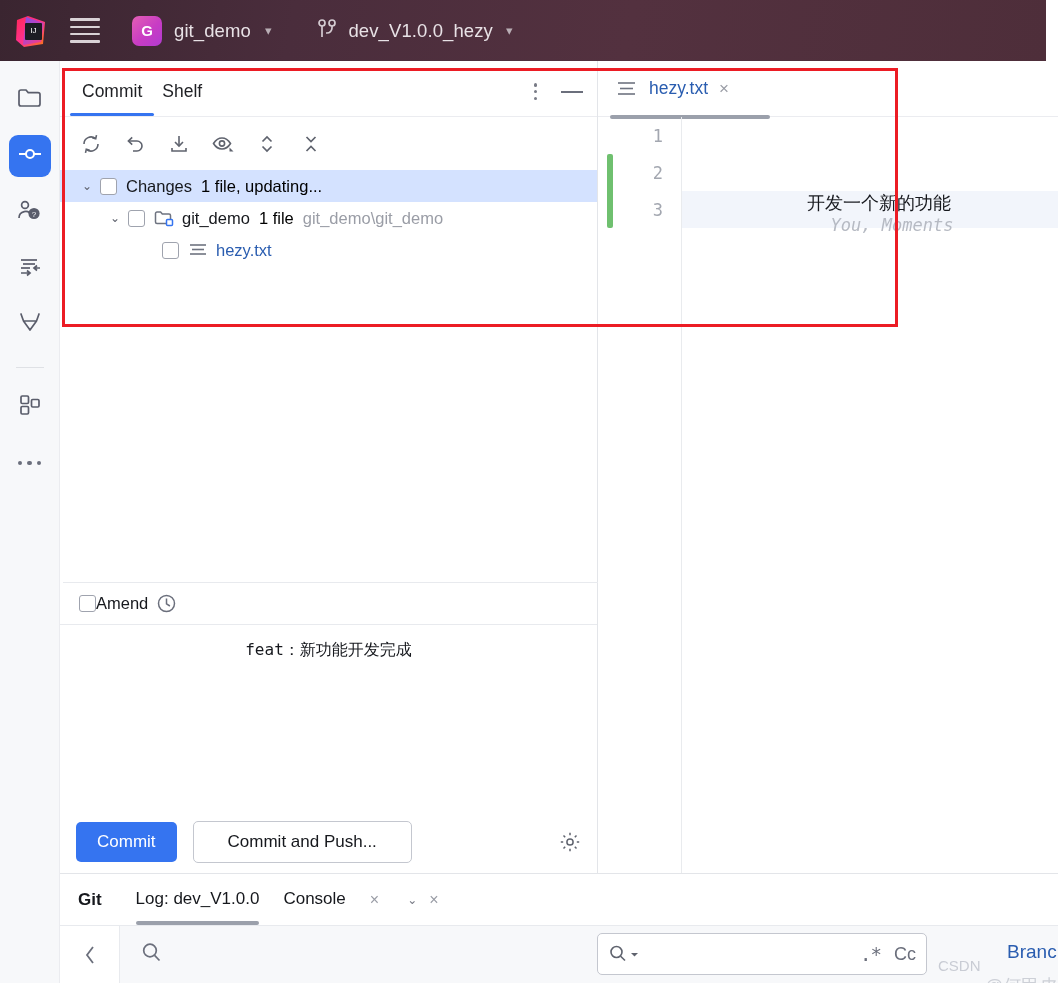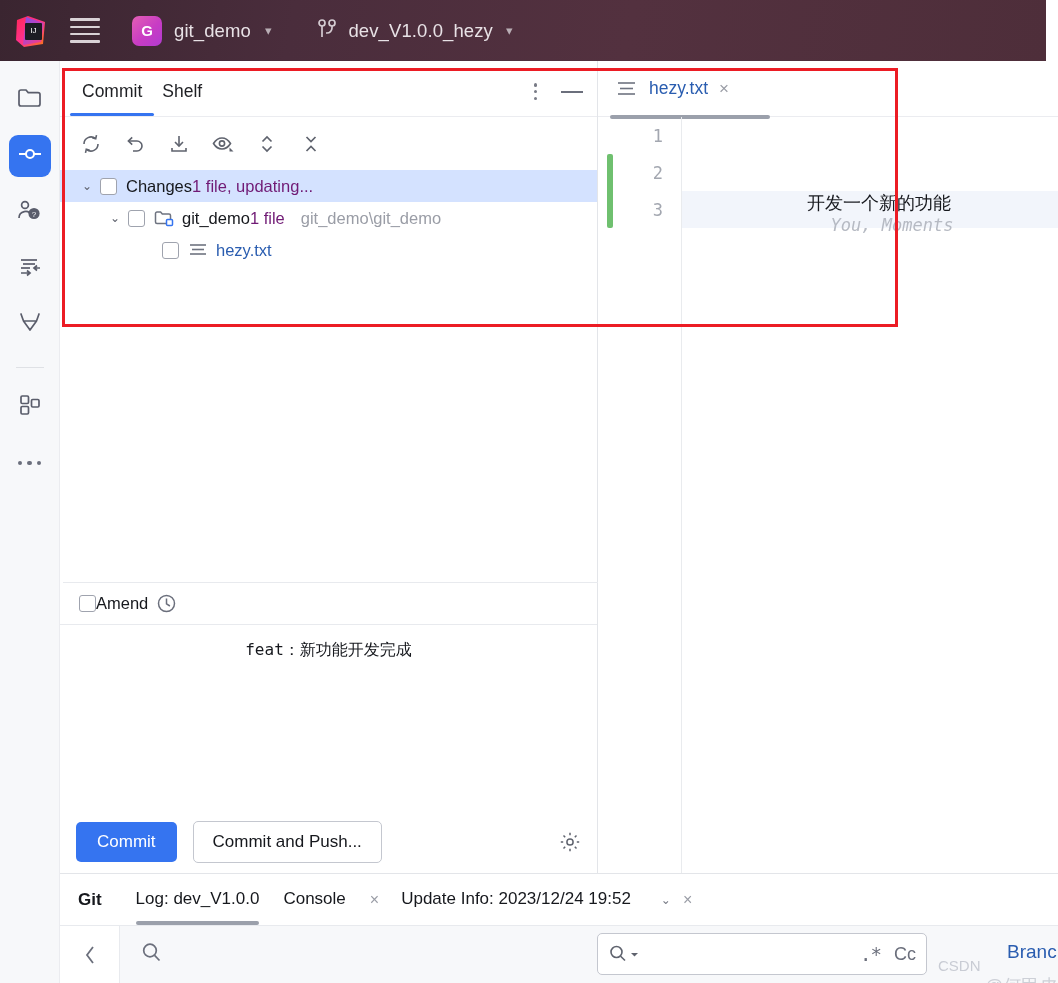--- a/index.html
+++ b/index.html
@@ -61,40 +61,40 @@
   .cticon { width: 28px; height: 28px; display: flex; align-items: center; justify-content: center;
             color: #5f636e; cursor: pointer; flex: none; }
 
   .tree { padding: 0 0 0 0; font-size: 16.5px; }
   .trow { display: flex; align-items: center; height: 32px; gap: 0; cursor: pointer; }
   .trow.sel { background: #d4e2ff; }
   .twist { width: 26px; display:flex; align-items:center; justify-content:center; color:#5f636e; font-size:12px; flex:none; }
   .cbx { width: 17px; height: 17px; border: 1.6px solid #9fa3ae; border-radius: 3px; background: #fff;
          flex: none; margin-right: 9px; cursor: pointer; }
   .tlabel { font-weight: normal; color: #16181d; }
-  .tmeta { color: #701a75; font-weight: normal; }
-  .tmeta2 { color: #9a9da6; font-weight: normal; margin-left: 16px; }
+  .tmeta { color: #000000; font-weight: normal; margin-left: 9px; }
+  .tmeta2 { color: #9a9da6; font-weight: normal; margin-left: 9px; }
   .flink { color: #2a5db0; }
   .ficon { margin-right: 7px; display: flex; align-items: center; color: #6e7380; flex: none; }
 
   .amendbar { position: absolute; left: 3px; bottom: 249px; width: 537px; height: 42px;
               border-top: 1px solid #e8eaee; display: flex; align-items: center; padding-left: 16px; }
   .amendbar .cbx { margin-right: 0; }
   .amend-lbl { font-size: 16.5px; color: #16181d; }
 
   .msgbox { position: absolute; left: 0; bottom: 62px; width: 537px; height: 187px;
             border-top: 1px solid #e8eaee; padding: 15px 16px; }
   .msgtext { font-family: "DejaVu Sans Mono", monospace; font-size: 16px; color: #16181d; text-align: center; }
 
   .btnbar { position: absolute; left: 0; bottom: 0; width: 537px; height: 62px;
             display: flex; align-items: center; padding: 0 16px; gap: 16px; }
   .btn-pri { background: #3574f0; color: #fff; border: none; border-radius: 5px;
              font-size: 17px; padding: 10px 21px; cursor: pointer; font-family: inherit; }
   .btn-sec { background: #fff; color: #16181d; border: 1px solid #c4c7cf; border-radius: 5px;
-             font-size: 17px; padding: 10px 19px; cursor: pointer; font-family: inherit; }
+             font-size: 17px; padding: 10px 34px; cursor: pointer; font-family: inherit; }
   .gear { margin-left: auto; color: #5f636e; cursor: pointer; display: flex; }
 
   
   .editor { position: absolute; left: 598px; top: 61px; width: 460px; height: 812px; background: #fff; }
   .etab-row { height: 56px; display: flex; align-items: center; padding-left: 18px; gap: 11px;
               border-bottom: 1px solid #ebecf0; position: relative; }
   .etab { display: flex; align-items: center; gap: 11px; cursor: pointer; }
   .etab-name { font-size: 17.5px; color: #2a5db0; }
   .etab-x { color: #9a9da6; font-size: 17px; cursor: pointer; line-height: 1; }
   .etab-underline { position: absolute; left: 12px; bottom: -3px; width: 160px; height: 4px;
@@ -419,21 +419,20 @@
         <span class="inlay">You, Moments</span>
       </div>
     </div>
   </div>
 
   <div class="gitbar">
     <span class="git-title">Git</span>
     <span class="gtab sel">Log: dev_V1.0.0</span>
     <span class="gtab">Console</span>
     <span class="gx">×</span>
-    <span class="gtab">Update Info: 2023/12/24 19:52</span>
     <span class="gchev">⌄</span>
     <span class="gx">×</span>
   </div>
 
   <div class="botrow">
     <div class="back-arrow">
       <svg width="14" height="22" viewBox="0 0 14 22" fill="none" stroke="#6b6f7c" stroke-width="1.8">
         <path d="M10 3 L4 11 L10 19"></path>
       </svg>
     </div>

